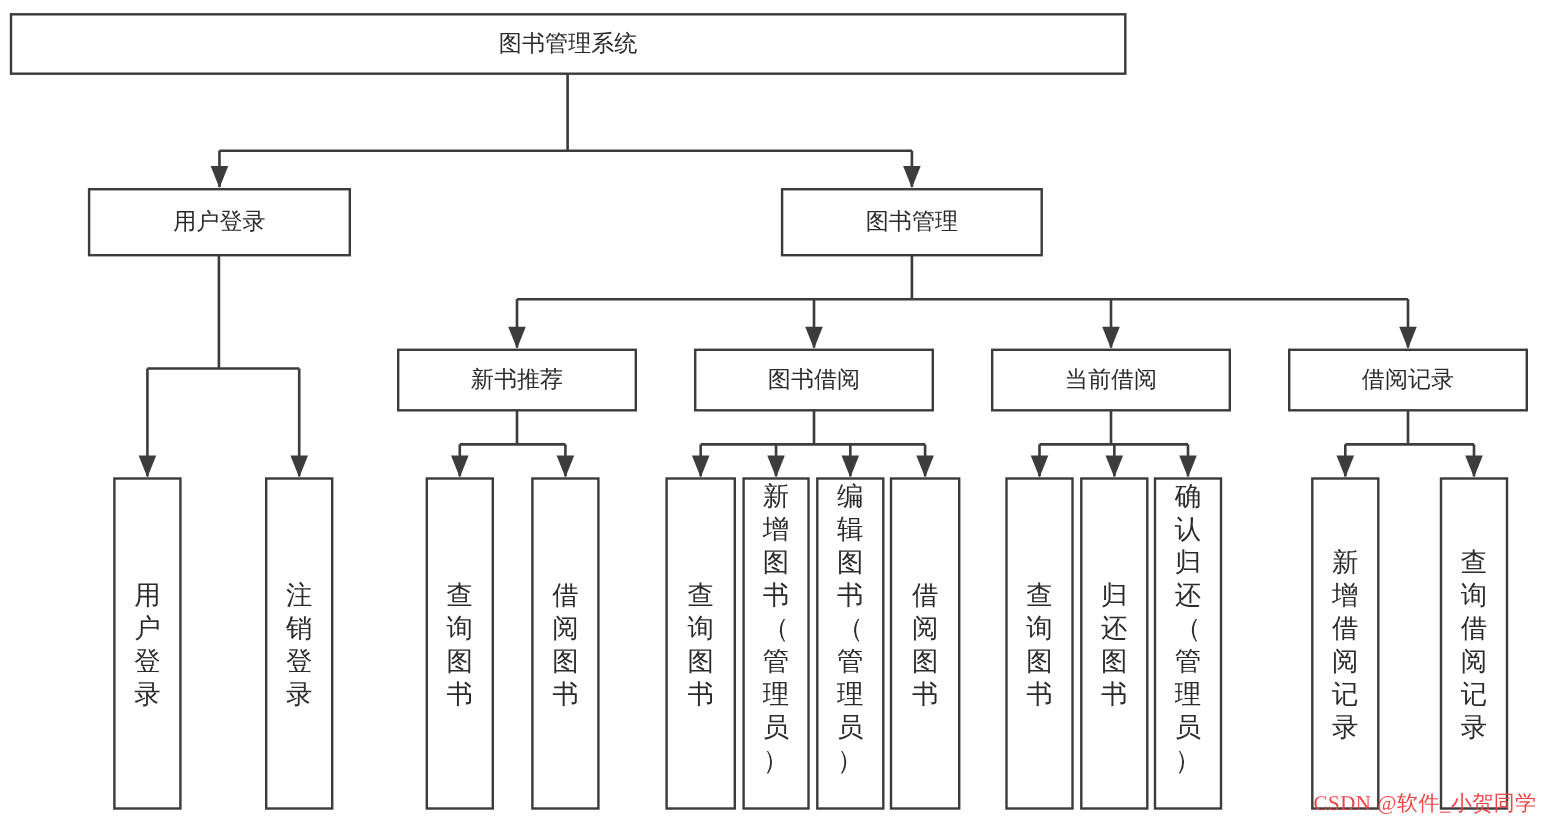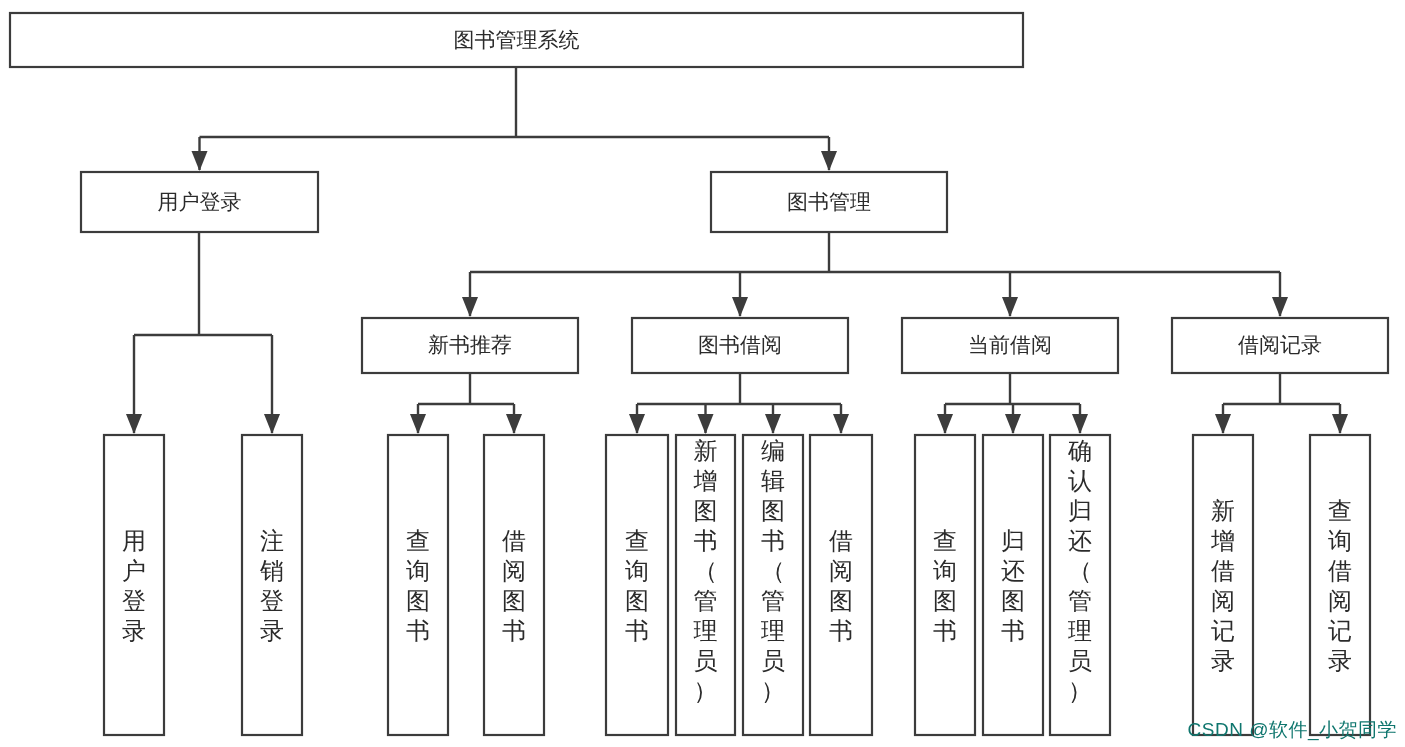--- a/index.html
+++ b/index.html
@@ -50,23 +50,23 @@
     fill: none;
   }
   .edge-arrow {
     fill: #3c3c3c;
     stroke: none;
   }
   .watermark-text {
     position: absolute;
     right: 8px;
     bottom: 4px;
-    font-family: Liberation Sans, sans-serif;
+    font-family: Liberation Serif, serif;
     font-size: 19px;
-    color: #0f766e;
+    color: #ef4444;
     white-space: nowrap;
     letter-spacing: 0.5px;
     pointer-events: none;
     text-align: center;
   }
 </style>
 </head>
 <body>
 
 <div id="diagram-root">

